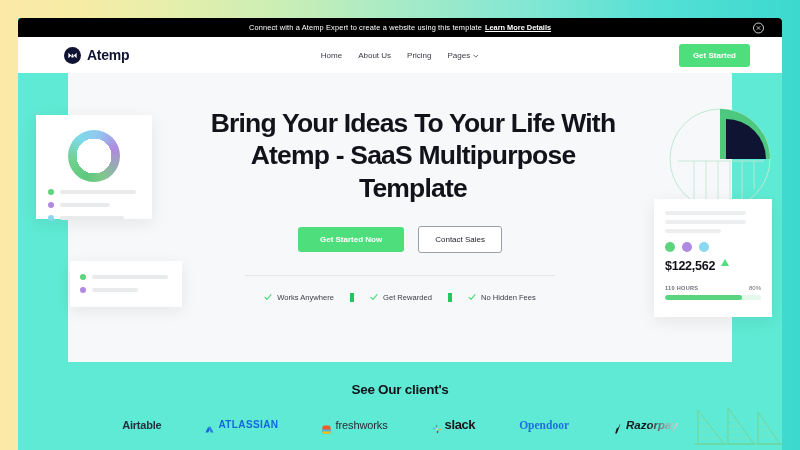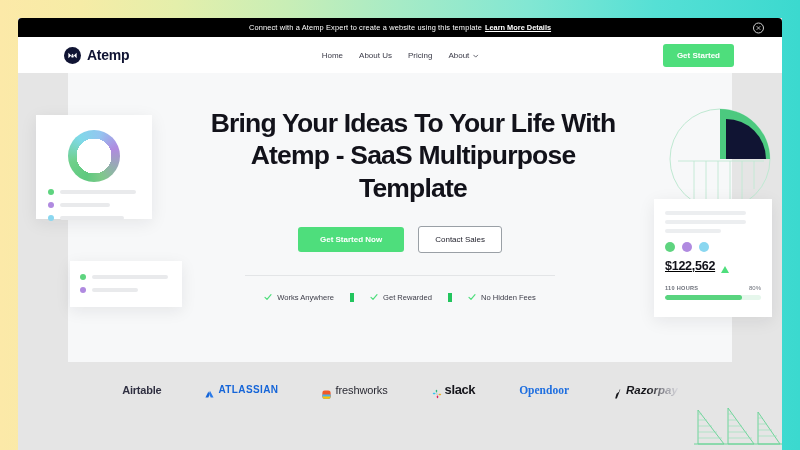--- a/index.html
+++ b/index.html
@@ -11,21 +11,21 @@
     background: linear-gradient(90deg,
       #fce9a8 0%, #f6eca6 10%, #e4efab 22%, #c8eeb6 36%,
       #a6ebc6 50%, #82e7d3 66%, #55e0d5 82%, #3bd9cf 100%);
     position: relative;
   }
 
   
   .page-frame {
     position: absolute;
     left: 18px; top: 18px; right: 18px; bottom: 0;
-    background: #e5e5e5;
+    background: #5eead4;
     overflow: hidden;
   }
 
   
   .announce-bar {
     position: relative;
     height: 19px;
     background: #000000;
     border-radius: 4px 4px 0 0;
     display: flex; align-items: center; justify-content: center;
@@ -53,21 +53,21 @@
     display: flex; align-items: center; justify-content: center;
     cursor: pointer;
   }
   .announce-close svg { display: block; }
 
   
   .navbar {
     height: 36px;
     background: #ffffff;
     display: flex; align-items: center;
-    padding: 0 48px 0 46px;
+    padding: 0 32px 0 46px;
     position: relative; z-index: 7;
   }
   .brand { display: flex; align-items: center; gap: 6px; }
   .brand-mark {
     width: 17px; height: 17px; border-radius: 50%;
     background: #101433;
     display: flex; align-items: center; justify-content: center;
   }
   .brand-name {
     font-size: 14px; font-weight: bold; color: #101433;
@@ -170,21 +170,21 @@
   .card-list { left: 2px; top: 188px; width: 112px; height: 46px; padding: 11px 10px; }
 
   
   .card-stat {
     right: -40px; top: 126px; width: 118px; height: 118px;
     padding: 12px 11px;
   }
   .skel { height: 4px; border-radius: 2px; background: #eceef0; margin-bottom: 5px; }
   .dots-row { display: flex; gap: 7px; margin: 9px 0 7px; }
   .dot-lg { width: 10px; height: 10px; border-radius: 50%; }
-  .stat-value-row { display: flex; align-items: flex-end; gap: 6px; text-decoration: underline; }
+  .stat-value-row { display: flex; align-items: flex-start; gap: 6px; }
   .stat-value { font-size: 12.5px; font-weight: bold; color: #12121a; letter-spacing: -0.02em; }
   .tri-up {
     width: 0; height: 0;
     border-left: 4.5px solid transparent;
     border-right: 4.5px solid transparent;
     border-bottom: 7px solid #4ede7c;
   }
   .stat-meta {
     display: flex; justify-content: space-between; align-items: baseline;
     margin-top: 12px;
@@ -258,21 +258,21 @@
         </svg>
       </span>
       <span class="brand-name">Atemp</span>
     </div>
 
     <div class="nav-links">
       <span class="nav-link">Home</span>
       <span class="nav-link">About Us</span>
       <span class="nav-link">Pricing</span>
       <span class="nav-link">
-        <span>About</span>
+        <span>Pages</span>
         <span>
           <svg width="6" height="4" viewBox="0 0 8 5" aria-hidden="true">
             <path d="M1 1 L4 4 L7 1" fill="none" stroke="#3a3a47" stroke-width="1"></path>
           </svg>
         </span>
       </span>
     </div>
 
     <button class="nav-cta">Get Started</button>
   </div>
@@ -375,20 +375,21 @@
               <path d="M1.5 6.5 L4.5 9.5 L10.5 2.5" fill="none" stroke="#4ede7c" stroke-width="1.8" stroke-linecap="round" stroke-linejoin="round"></path>
             </svg>
           </span>
           <span>No Hidden Fees</span>
         </span>
       </div>
     </div>
   </div>
 
   <div class="clients">
+    <div class="clients-title">See Our client's</div>
     <div class="logo-row">
 
       <span class="logo">
         <span class="logo-airtable">Airtable</span>
       </span>
 
       <span class="logo">
         <span class="mark-sq">
           <svg width="9" height="9" viewBox="0 0 12 12" aria-hidden="true">
             <path d="M4.6 2 L0.6 10 H4.4 L6 6.6 Z" fill="#1565d8"></path>

